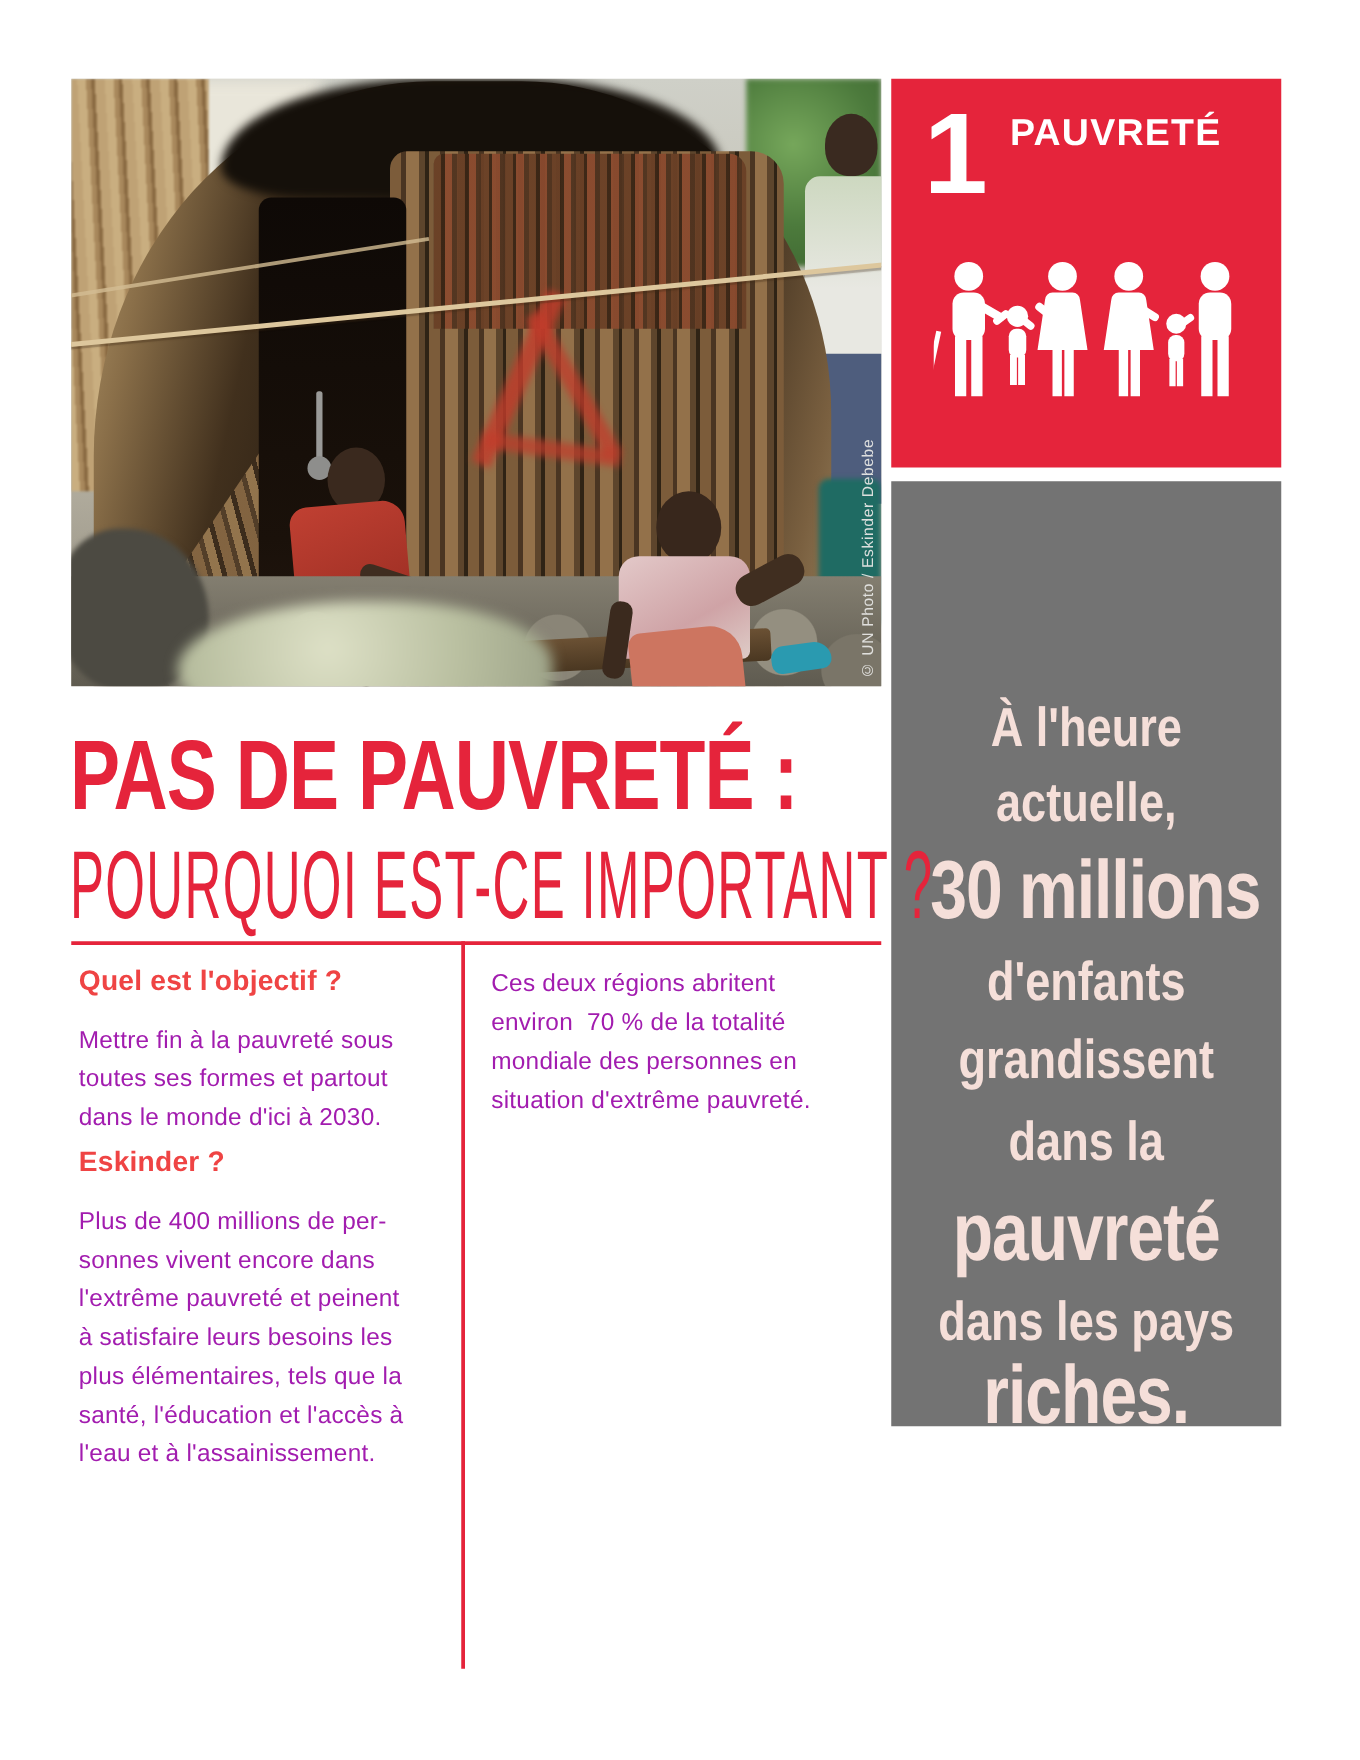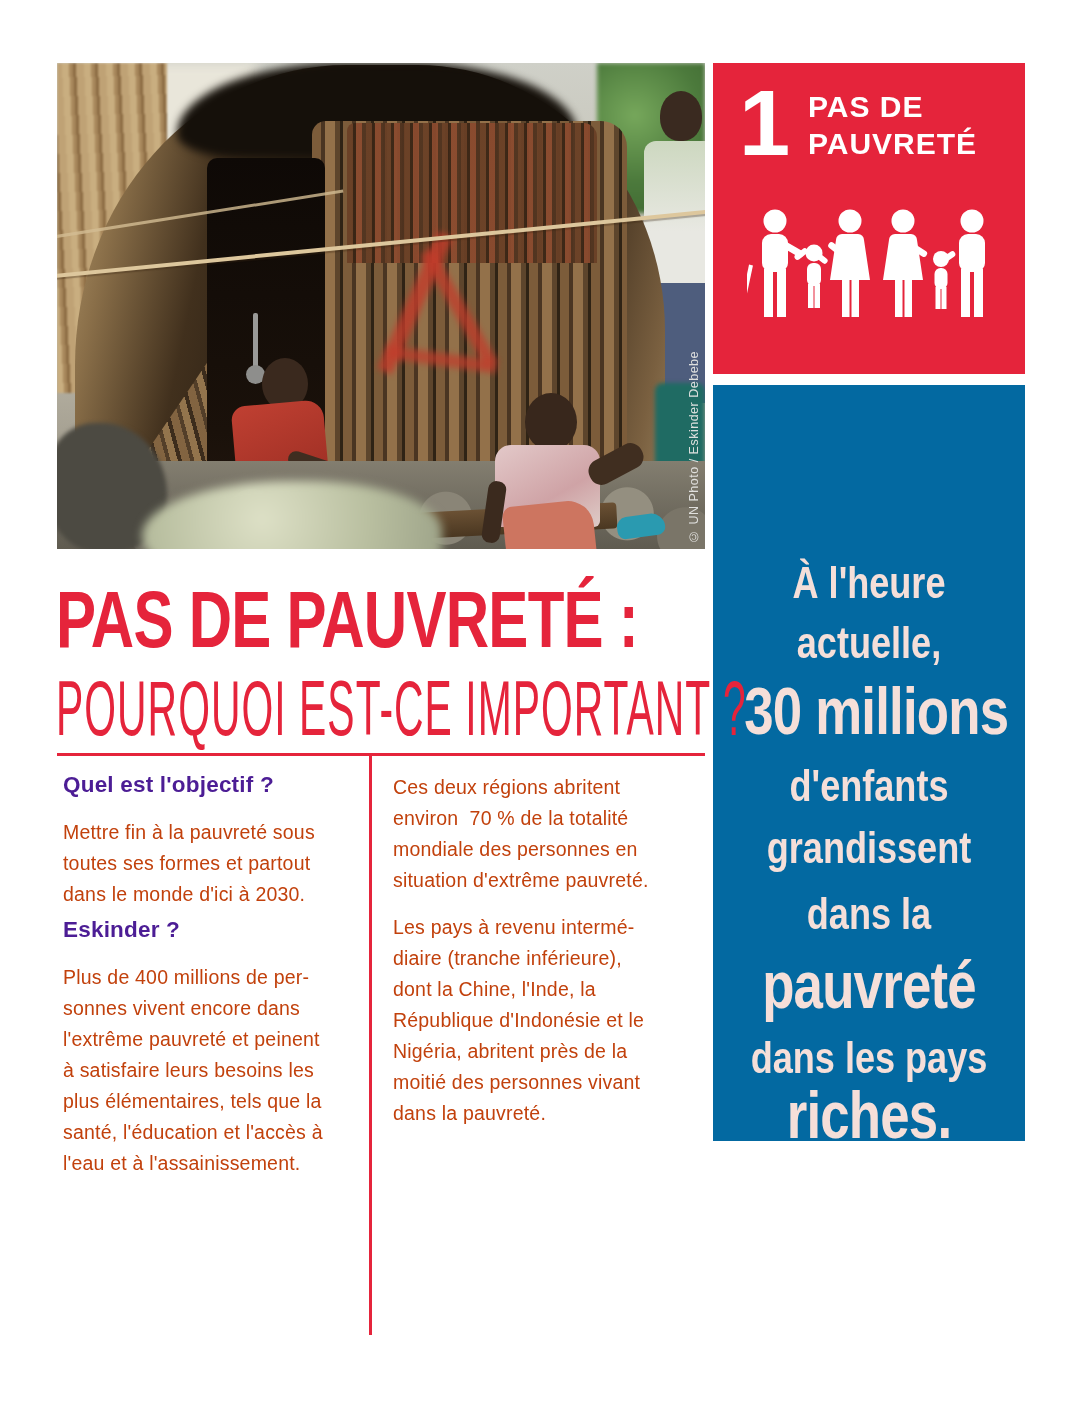--- a/index.html
+++ b/index.html
@@ -67,32 +67,32 @@
       linear-gradient(180deg,#837e70 0%,#5f5b50 100%); }
   .ph-frontrock { left:85px; top:418px; width:300px; height:110px; border-radius:50% 45% 40% 50%; background:radial-gradient(circle at 40% 35%, #dde0c6 0%, #b9bfa0 55%, #9aa086 100%); filter:blur(5px); }
   .ph-darkrock { left:-10px; top:360px; width:120px; height:130px; border-radius:40% 55% 45% 45%; background:#4c4a42; filter:blur(2px); }
   .ph-credit { right:4px; bottom:6px; writing-mode:vertical-rl; transform:rotate(180deg); font-size:12.5px; letter-spacing:.5px; color:#e6e6e4; opacity:.95; }
   
   .badge { position:absolute; left:713px; top:63px; width:312px; height:311px; background:#e5243b; color:#fff; }
   .badge-number { position:absolute; left:26px; top:14px; font-size:92px; font-weight:bold; line-height:1; letter-spacing:-2px; }
   .badge-label { position:absolute; left:95px; top:25px; font-size:30px; font-weight:bold; line-height:37px; letter-spacing:1px; }
   .badge-picto { position:absolute; left:34px; top:138px; width:244px; height:130px; }
   
-  .sidebar { position:absolute; left:713px; top:385px; width:312px; height:756px; background:#0369a1; }
+  .sidebar { position:absolute; left:713px; top:385px; width:312px; height:756px; background:#737373; }
   .sb-line { position:absolute; left:0; width:100%; text-align:center; color:#f5dfd9; font-weight:bold; white-space:nowrap; }
   .sb-med  { font-size:44px; transform:scaleX(.82); transform-origin:50% 0; }
   .sb-big  { font-size:66px; transform:scaleX(.80); transform-origin:50% 0; letter-spacing:-1px; }
   
   .title1 { position:absolute; left:56px; top:574px; color:#e5243b; font-size:79px; font-weight:bold; white-space:nowrap; transform:scaleX(.76); transform-origin:0 0; letter-spacing:-1px; }
   .title2 { position:absolute; left:56px; top:664px; color:#e5243b; font-size:77px; font-weight:400; white-space:nowrap; transform:scaleX(.53); transform-origin:0 0; letter-spacing:2px; }
   .hrule { position:absolute; left:57px; top:753px; width:648px; height:3px; background:#e5243b; }
   .vrule { position:absolute; left:369px; top:753px; width:3px; height:582px; background:#e5243b; }
   
-  .colhead { position:absolute; color:#4c1d95; font-size:22.5px; font-weight:bold; letter-spacing:.2px; }
-  .para { position:absolute; width:305px; color:#c2410c; font-size:19.5px; line-height:31px; letter-spacing:.2px; white-space:pre-wrap; }
+  .colhead { position:absolute; color:#ef4444; font-size:22.5px; font-weight:bold; letter-spacing:.2px; }
+  .para { position:absolute; width:305px; color:#a21caf; font-size:19.5px; line-height:31px; letter-spacing:.2px; white-space:pre-wrap; }
 </style>
 </head>
 <body>
 
 <div class="page">
 
   <div class="photo">
     <div class="ph ph-skypatch"></div>
     <div class="ph ph-strawwall"></div>
     <div class="ph ph-foliage"></div>
@@ -127,21 +127,20 @@
     <div class="ph ph-girl-knee"></div>
     <div class="ph ph-sandal"></div>
     <div class="ph ph-darkrock"></div>
     <div class="ph ph-frontrock"></div>
     <div class="ph ph-credit">© UN Photo / Eskinder Debebe</div>
   </div>
 
   <div class="badge">
     <div class="badge-number">1</div>
     <div class="badge-label">
-      <div>PAS DE</div>
       <div>PAUVRETÉ</div>
     </div>
     <svg class="badge-picto" viewBox="0 0 244 118" aria-hidden="true">
       <g fill="#ffffff">
 
         <rect x="2" y="58" width="4" height="56" transform="rotate(12 4 58)"></rect>
         <circle cx="28" cy="14" r="11.5"></circle>
         <rect x="15" y="27" width="26" height="38" rx="9"></rect>
         <rect x="17" y="62" width="9" height="48"></rect>
         <rect x="30" y="62" width="9" height="48"></rect>
@@ -207,21 +206,14 @@
 l'extrême pauvreté et peinent
 à satisfaire leurs besoins les
 plus élémentaires, tels que la
 santé, l'éducation et l'accès à
 l'eau et à l'assainissement.</div>
 
   <div class="para" style="left:393px; top:772px">Ces deux régions abritent
 environ  70 % de la totalité
 mondiale des personnes en
 situation d'extrême pauvreté.</div>
-  <div class="para" style="left:393px; top:912px">Les pays à revenu intermé-
-diaire (tranche inférieure),
-dont la Chine, l'Inde, la
-République d'Indonésie et le
-Nigéria, abritent près de la
-moitié des personnes vivant
-dans la pauvreté.</div>
 
 </div>
 
 </body></html>

